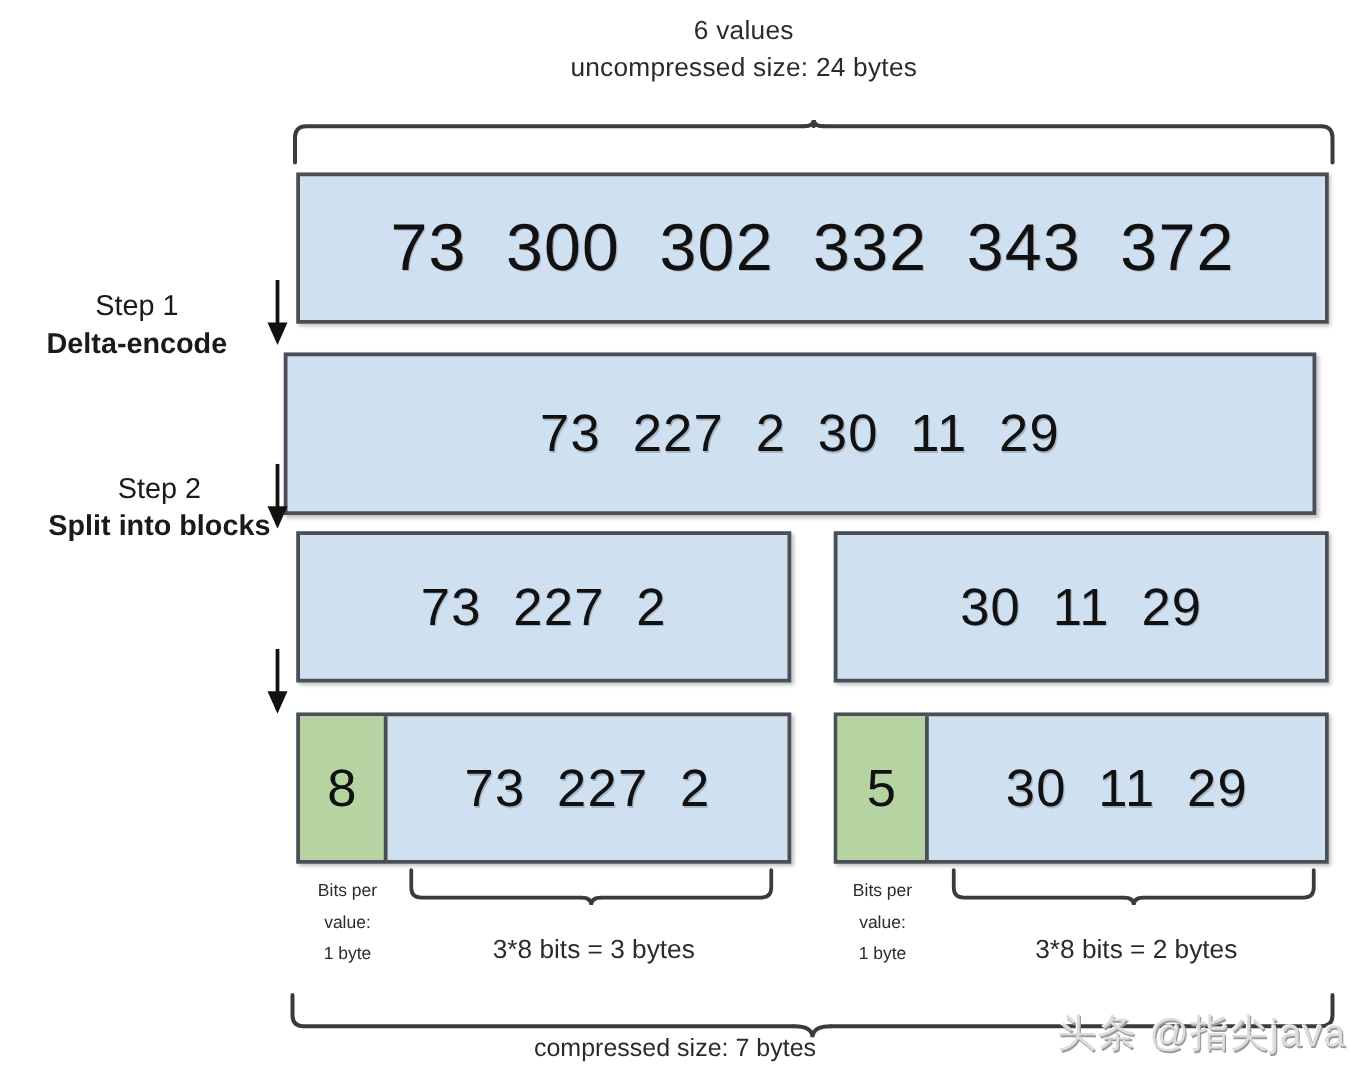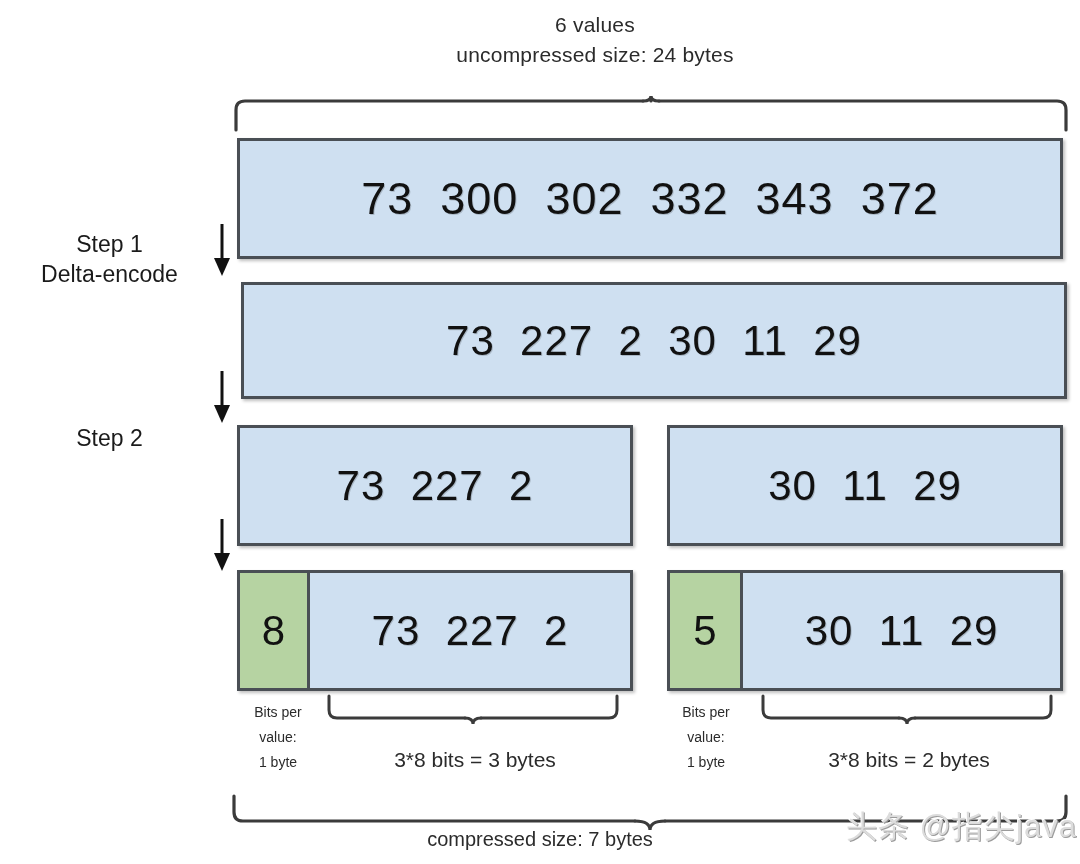--- a/index.html
+++ b/index.html
@@ -44,34 +44,34 @@
 
   
   .step {
     width: 215px;
     text-align: center;
     font-size: 23px;
     line-height: 30px;
     color: #1a1a1a;
   }
   .step .l1 { display: block; text-align: center; }
-  .step .l2 { display: block; }
+  .step .l2 { display: block; font-weight: bold; }
 
   
   .box {
     box-sizing: border-box;
     background: #cfe0f1;
     border: 3px solid #4a4f55;
     box-shadow: 2px 2px 3px rgba(0,0,0,0.25);
     display: flex;
     align-items: center;
     justify-content: center;
   }
   .box .vals {
-    font-size: 45px;
+    font-size: 53px;
     font-weight: 400;
     color: #111111;
     letter-spacing: 1px;
     white-space: pre;
     text-shadow: 1px 1px 0 rgba(0,0,0,0.18);
   }
   .box .vals.small { font-size: 42px; }
 
   .packed {
     box-sizing: border-box;
@@ -161,26 +161,27 @@
     <span class="l1">Step 1</span>
     <span class="l2">Delta-encode</span>
   </div>
   <div class="abs arrow" style="left:210px; top:224px;">
     <svg width="24" height="52" viewBox="0 0 24 52">
       <line x1="12" y1="0" x2="12" y2="38" stroke="#111" stroke-width="3"></line>
       <polygon points="12,52 4,34 20,34" fill="#111"></polygon>
     </svg>
   </div>
 
-  <div class="abs box" style="left:241px; top:282px; width:826px; height:117px;">
+  <div class="abs box" style="left:227px; top:282px; width:826px; height:130px;">
     <span class="vals small">73  227  2  30  11  29</span>
   </div>
 
-  <div class="abs step" style="left:2px; top:375px;margin-top:48px;">
+  <div class="abs step" style="left:20px; top:375px;">
     <span class="l1">Step 2</span>
+    <span class="l2">Split into blocks</span>
   </div>
   <div class="abs arrow" style="left:210px; top:371px;">
     <svg width="24" height="52" viewBox="0 0 24 52">
       <line x1="12" y1="0" x2="12" y2="38" stroke="#111" stroke-width="3"></line>
       <polygon points="12,52 4,34 20,34" fill="#111"></polygon>
     </svg>
   </div>
 
   <div class="abs box" style="left:237px; top:425px; width:396px; height:121px;">
     <span class="vals small">73  227  2</span>

